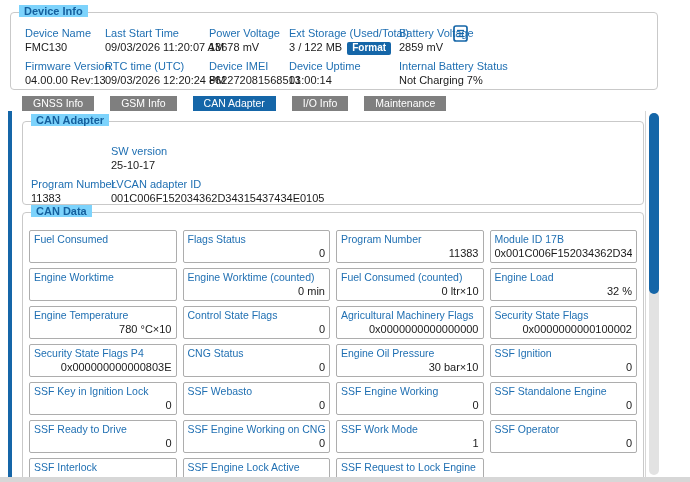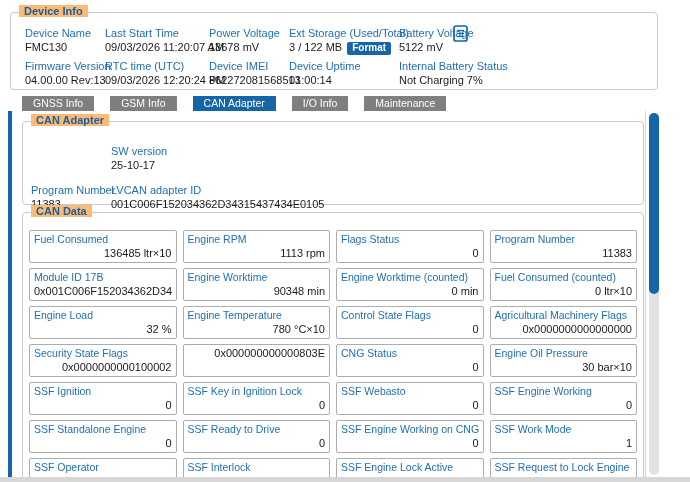--- a/index.html
+++ b/index.html
@@ -2,21 +2,21 @@
 <html style="--accent: #1566a8; --label-blue: #1f6fb2; --title-blue: #15609e; --tab-inactive: #7f7f7f; --value-text: #1a1a1a; --border-gray: #c9c9c9; --card-border: #adadad; --scroll-track: #e2e2e2;"><head>
 <meta charset="utf-8">
 <style>
   * { box-sizing: border-box; margin: 0; padding: 0; }
   html,body { background:#ffffff; }
   body { font-family: "Liberation Sans", sans-serif; font-size: 11px; color: var(--value-text, #1a1a1a); }
   .page { position: relative; width: 690px; height: 482px; background: #fff; overflow: hidden; }
 
   
   .groupbox { position: absolute; border: 1px solid var(--border-gray, #c9c9c9); border-radius: 4px; background: #fff; }
-  .legend { position: absolute; top: -8px; left: 8px; background: #fdba74; padding: 0 5px;
+  .legend { position: absolute; top: -8px; left: 8px; background: #7dd3fc; padding: 0 5px;
             font-weight: bold; font-size: 11px; color: var(--title-blue, #15609e); white-space: nowrap; }
 
   
   .device-info { left: 10px; top: 12px; width: 648px; height: 78px; }
   .device-grid { display: grid; grid-template-columns: 80px 104px 80px 110px 1fr;
                  gap: 4px 0; padding: 13px 10px 0 14px; }
   .field-label { color: var(--label-blue, #1f6fb2); font-size: 11px; line-height: 14px; white-space: nowrap; }
   .field-value { color: var(--value-text, #1a1a1a); font-size: 11px; line-height: 14px; white-space: nowrap; }
   .format-btn { display: inline-block; margin-left: 5px; padding: 0px 5px 1px 5px; background: var(--accent, #1566a8);
                 color: #fff; font-weight: bold; font-size: 10px; border: none; border-radius: 2px; cursor: pointer; line-height: 12px; }
@@ -29,21 +29,21 @@
          white-space: nowrap; cursor: pointer; margin-left: 14px; }
   .tab.active { background: var(--accent, #1566a8); }
 
   
   .tabpanel { position: absolute; left: 8px; top: 111px; width: 638px; height: 366px;
               background: #fff; border-left: 4px solid var(--accent, #1566a8);
               border-right: 1px solid #d6d6d6; overflow: hidden; }
 
   
   .can-adapter { left: 10px; top: 10px; width: 622px; height: 84px; }
-  .ca-grid { display: grid; grid-template-columns: 80px 1fr; gap: 11px 0; padding: 22px 8px 0 8px; }
+  .ca-grid { display: grid; grid-template-columns: 80px 1fr; gap: 5px 0; padding: 22px 8px 0 8px; }
 
   
   .can-data { left: 10px; top: 101px; width: 622px; height: 300px; }
   .can-grid { display: grid; grid-template-columns: repeat(4, 1fr); gap: 5px 6px; padding: 17px 6px 0 6px; }
   .can-card { height: 33px; border: 1px solid var(--card-border, #adadad); border-radius: 2px; background: #fff;
               padding: 2px 4px 2px 4px; display: flex; flex-direction: column; justify-content: space-between; overflow: hidden; }
   .can-card-label { color: var(--label-blue, #1f6fb2); font-size: 10.5px; line-height: 12px; white-space: nowrap; overflow: hidden; }
   .can-card-value { color: var(--value-text, #1a1a1a); font-size: 11px; line-height: 13px; text-align: right;
                     white-space: nowrap; overflow: hidden; }
 
@@ -74,21 +74,21 @@
         <div class="device-field">
     <div class="field-label">Power Voltage</div>
     <div class="field-value"><span>13678 mV</span></div>
   </div>
         <div class="device-field">
     <div class="field-label">Ext Storage (Used/Total)</div>
     <div class="field-value"><span>3 / 122 MB</span><button class="format-btn">Format</button></div>
   </div>
         <div class="device-field">
     <div class="field-label">Battery Voltage</div>
-    <div class="field-value"><span>5122 mV</span></div>
+    <div class="field-value"><span>2859 mV</span></div>
   </div>
         <div class="device-field">
     <div class="field-label">Firmware Version</div>
     <div class="field-value"><span>04.00.00 Rev:13</span></div>
   </div>
         <div class="device-field">
     <div class="field-label">RTC time (UTC)</div>
     <div class="field-value"><span>09/03/2026 12:20:24 PM</span></div>
   </div>
         <div class="device-field">
@@ -141,41 +141,35 @@
           <div class="field-value">001C006F152034362D34315437434E0105</div>
         </div>
       </div>
     </section>
 
     <section class="groupbox can-data">
       <span class="legend">CAN Data</span>
       <div class="can-grid">
           <div class="can-card">
     <div class="can-card-label">Fuel Consumed</div>
-    <div class="can-card-value">136485 ltr×10</div>
-  </div>
-          <div class="can-card">
-    <div class="can-card-label">Engine RPM</div>
-    <div class="can-card-value">1113 rpm</div>
   </div>
           <div class="can-card">
     <div class="can-card-label">Flags Status</div>
     <div class="can-card-value">0</div>
   </div>
           <div class="can-card">
     <div class="can-card-label">Program Number</div>
     <div class="can-card-value">11383</div>
   </div>
           <div class="can-card">
     <div class="can-card-label">Module ID 17B</div>
     <div class="can-card-value">0x001C006F152034362D34315437434</div>
   </div>
           <div class="can-card">
     <div class="can-card-label">Engine Worktime</div>
-    <div class="can-card-value">90348 min</div>
   </div>
           <div class="can-card">
     <div class="can-card-label">Engine Worktime (counted)</div>
     <div class="can-card-value">0 min</div>
   </div>
           <div class="can-card">
     <div class="can-card-label">Fuel Consumed (counted)</div>
     <div class="can-card-value">0 ltr×10</div>
   </div>
           <div class="can-card">
@@ -192,20 +186,21 @@
   </div>
           <div class="can-card">
     <div class="can-card-label">Agricultural Machinery Flags</div>
     <div class="can-card-value">0x0000000000000000</div>
   </div>
           <div class="can-card">
     <div class="can-card-label">Security State Flags</div>
     <div class="can-card-value">0x0000000000100002</div>
   </div>
           <div class="can-card">
+    <div class="can-card-label">Security State Flags P4</div>
     <div class="can-card-value">0x000000000000803E</div>
   </div>
           <div class="can-card">
     <div class="can-card-label">CNG Status</div>
     <div class="can-card-value">0</div>
   </div>
           <div class="can-card">
     <div class="can-card-label">Engine Oil Pressure</div>
     <div class="can-card-value">30 bar×10</div>
   </div>

